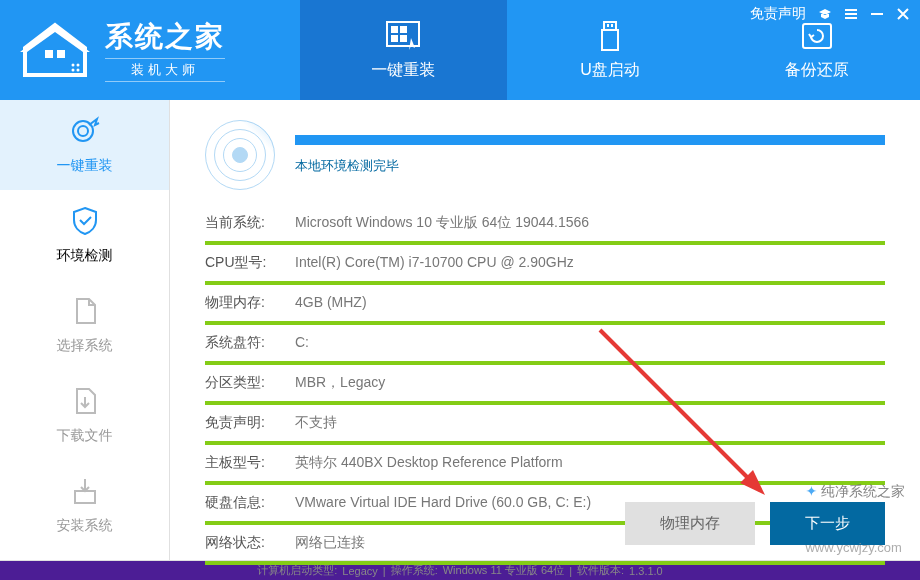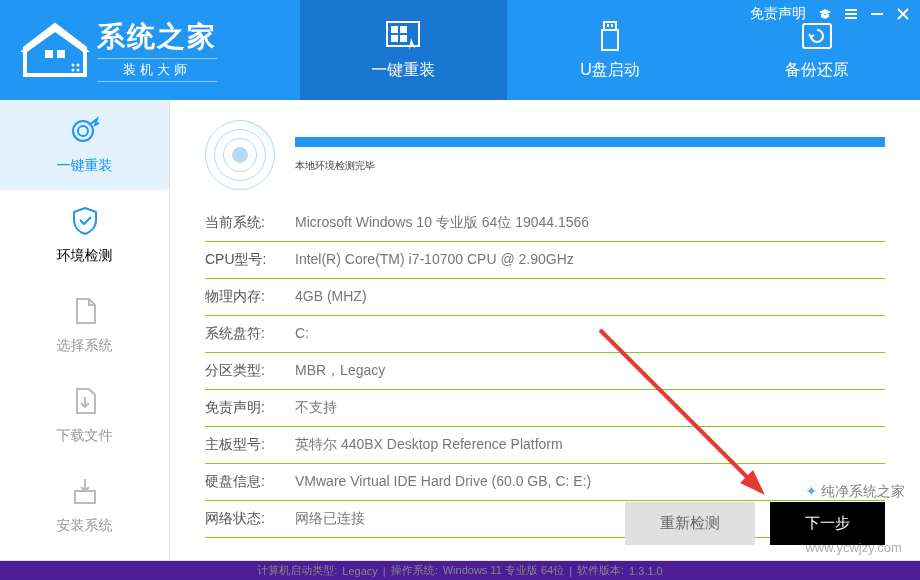--- a/index.html
+++ b/index.html
@@ -1,21 +1,21 @@
 <!DOCTYPE html>
 <html><head>
   <meta charset="utf-8">
   <style>
     * { margin: 0; padding: 0; box-sizing: border-box; font-family: "Microsoft YaHei", sans-serif; }
     body { width: 920px; height: 580px; background: #fff; overflow: hidden; position: relative; }
     
     .header { background: #2196f3; height: 100px; display: flex; align-items: center; position: relative; }
     .logo-area { display: flex; align-items: center; padding-left: 15px; width: 300px; }
     .logo-icon { width: 80px; height: 60px; }
-    .logo-text { margin-left: 2px; }
+    .logo-text { margin-left: 10px; }
     .logo-title { color: #fff; font-size: 28px; font-weight: bold; letter-spacing: 2px; }
     .logo-subtitle { color: #fff; font-size: 13px; letter-spacing: 4px; text-align: center; border-top: 1px solid rgba(255,255,255,0.5); border-bottom: 1px solid rgba(255,255,255,0.5); padding: 2px 0; margin-top: 2px; }
     
     .top-tabs { display: flex; flex: 1; height: 100%; }
     .top-tab { flex: 1; display: flex; flex-direction: column; align-items: center; justify-content: center; color: #fff; cursor: pointer; gap: 8px; }
     .top-tab.active { background: #1976d2; }
     .top-tab-icon { width: 40px; height: 32px; }
     .top-tab-label { font-size: 16px; }
     
     .window-controls { position: absolute; top: 5px; right: 10px; display: flex; align-items: center; gap: 12px; color: #fff; font-size: 14px; }
@@ -31,31 +31,31 @@
     .sidebar-icon { width: 32px; height: 32px; }
     .sidebar-label { font-size: 14px; }
     
     .content { flex: 1; padding: 20px 35px 15px 35px; position: relative; }
     
     .scan-row { display: flex; align-items: center; gap: 20px; margin-bottom: 10px; }
     .radar-icon { width: 70px; height: 70px; position: relative; }
     .radar-circle { position: absolute; border: 1px solid #b3d9f5; border-radius: 50%; }
     .progress-area { flex: 1; }
     .progress-bar { height: 10px; background: #2196f3; width: 100%; margin-bottom: 12px; }
-    .progress-text { color: #404040; font-size: 10px; }
+    .progress-text { color: #0369a1; font-size: 13px; }
     
     .info-list { margin-top: 15px; }
-    .info-row { display: flex; padding: 9px 0; border-bottom: 1px solid #84cc16; font-size: 14px; }
+    .info-row { display: flex; padding: 9px 0; border-bottom: 4px solid #84cc16; font-size: 14px; }
     .info-label { width: 90px; color: #555; }
     .info-value { color: #777; }
     
     .action-buttons { position: absolute; bottom: 15px; right: 35px; display: flex; gap: 15px; }
     .btn { padding: 12px 35px; font-size: 15px; border: none; cursor: pointer; }
     .btn-gray { background: #e0e0e0; color: #666; }
-    .btn-blue { background: #000000; color: #fff; }
+    .btn-blue { background: #0369a1; color: #fff; }
     
     .footer { height: 20px; background: #4c1d95; border-top: 1px solid #e0e0e0; display: flex; align-items: center; justify-content: center; font-size: 11px; color: #888; gap: 5px; }
     
     .watermark { position: absolute; bottom: 25px; right: 15px; font-size: 14px; color: #666; opacity: 0.8; }
     .watermark-sub { font-size: 13px; color: #999; margin-top: 39px; }
     
     .arrow { position: absolute; top: 320px; right: 130px; pointer-events: none; }
   </style>
 </head>
 <body>
@@ -224,21 +224,21 @@
           <span class="info-label">硬盘信息:</span>
           <span class="info-value">VMware Virtual IDE Hard Drive  (60.0 GB, C: E:)</span>
         </div>
       <div class="info-row">
           <span class="info-label">网络状态:</span>
           <span class="info-value">网络已连接</span>
         </div>
     </div>
 
     <div class="action-buttons">
-      <button class="btn btn-gray">重新检测</button>
+      <button class="btn btn-gray">物理内存</button>
       <button class="btn btn-blue">下一步</button>
     </div>
   </div>
 </div>
 
 <div class="footer">
   <span>计算机启动类型:</span>
   <span>Legacy</span>
   <span>|</span>
   <span>操作系统:</span>

